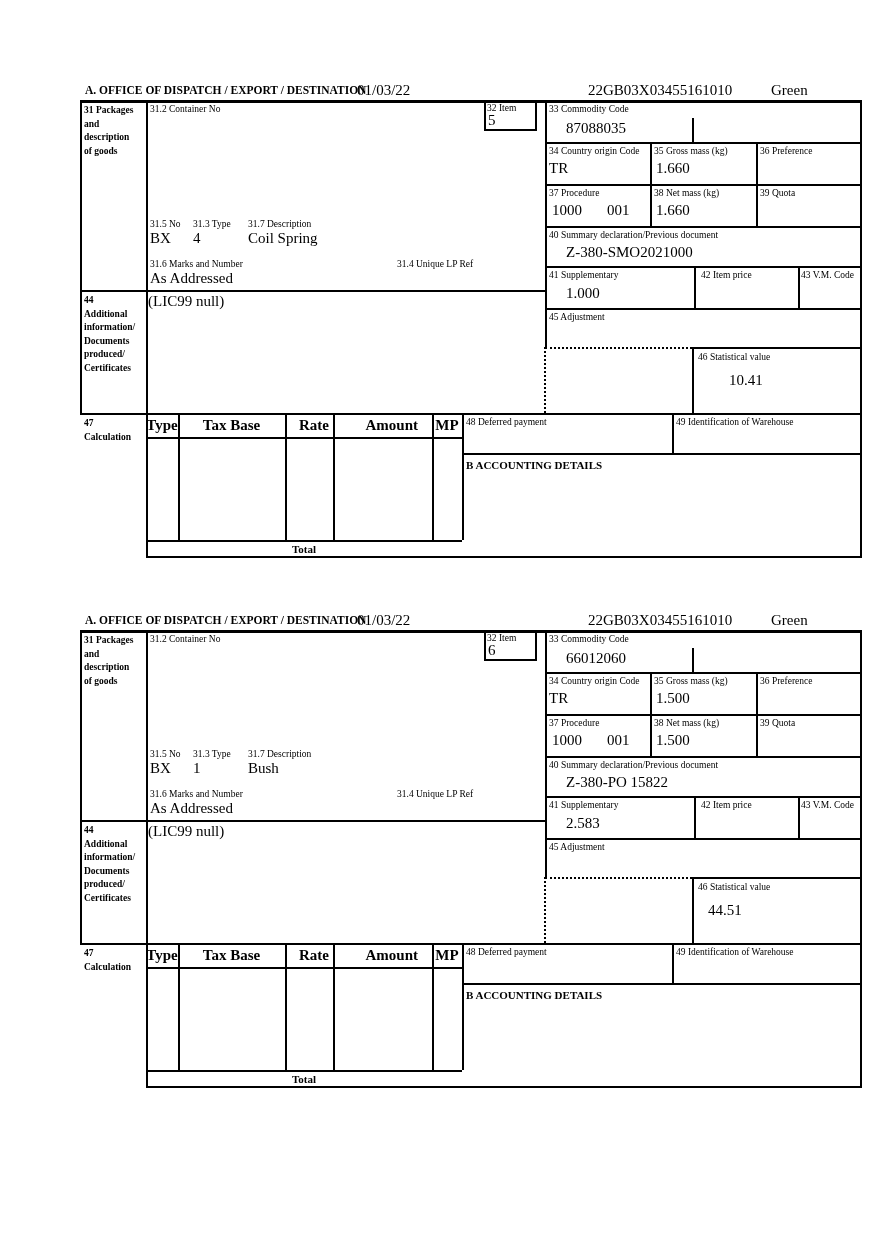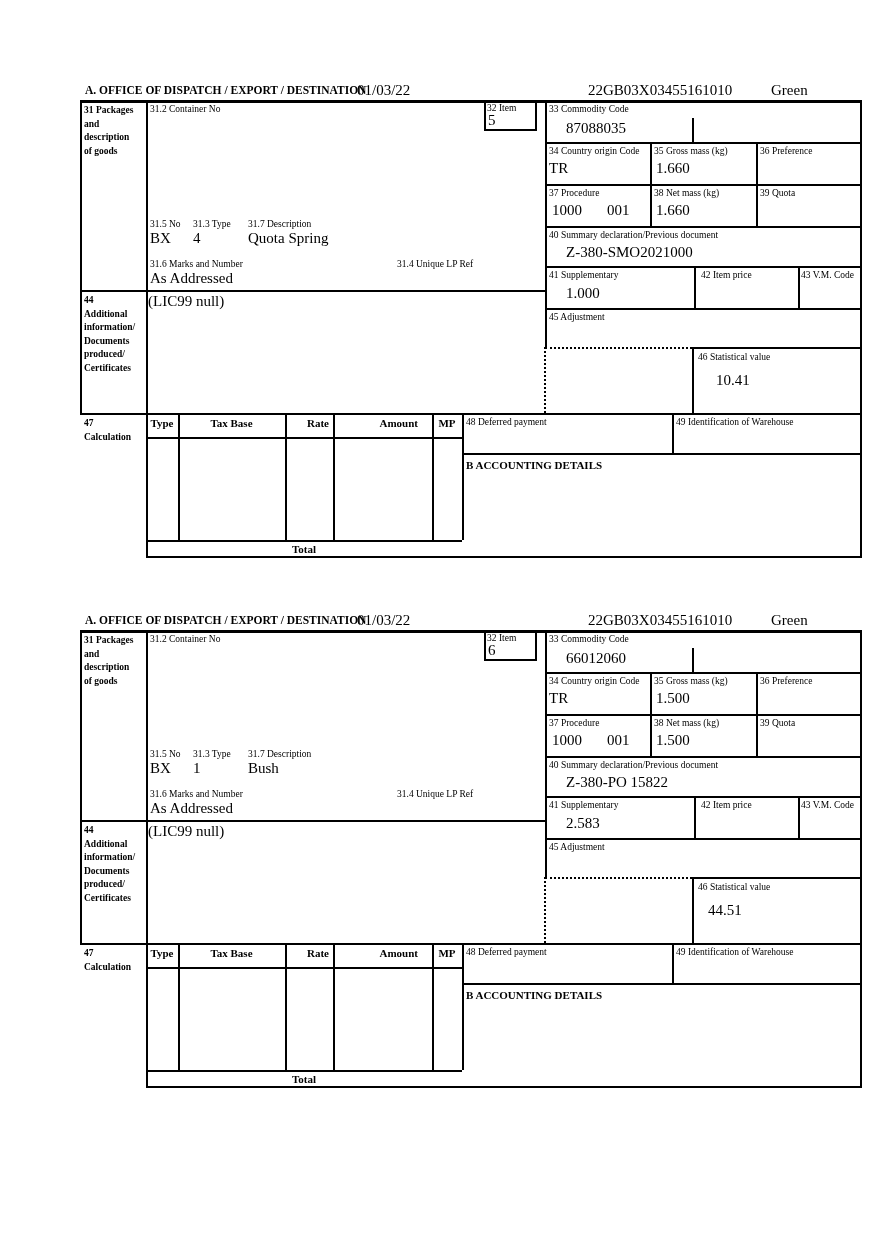--- a/index.html
+++ b/index.html
@@ -13,21 +13,21 @@
   .vl{position:absolute;width:2px;background:#000;}
   .hl{position:absolute;height:2px;background:#000;}
   .hl3{position:absolute;height:3px;background:#000;}
   .hdot{position:absolute;height:0;border-top:2px dotted #000;}
   .vdot{position:absolute;width:0;border-left:2px dotted #000;}
   .lbl{position:absolute;font-weight:normal;font-size:9.5px;line-height:11px;white-space:nowrap;}
   .lblw{position:absolute;font-weight:bold;font-size:9.5px;line-height:13.5px;white-space:pre-line;}
   .val{position:absolute;font-size:15px;line-height:16px;white-space:nowrap;}
   .itembox{position:absolute;left:404px;top:0;width:49px;height:29px;
            border-left:2px solid #000;border-right:2px solid #000;border-bottom:2px solid #000;}
-  .ch{position:absolute;top:317px;font-weight:bold;font-size:11px;}
+  .ch{position:absolute;top:317px;font-weight:bold;font-size:15px;}
   .center{text-align:center;}
   .right{text-align:right;}
   .acct{position:absolute;font-weight:bold;font-size:11px;}
 </style>
 </head>
 <body>
 
 <div id="page">
   <div class="section" style="top: 82px;">
 
@@ -87,21 +87,21 @@
 Calculation</div>
 
       <div class="lbl" style="left:70px;top:4px">31.2 Container No</div>
       <div class="lbl" style="left:407px;top:3px">32 Item</div>
       <div class="val" style="left:408px;top:12px">5</div>
       <div class="lbl" style="left:70px;top:119px">31.5 No</div>
       <div class="lbl" style="left:113px;top:119px">31.3 Type</div>
       <div class="lbl" style="left:168px;top:119px">31.7 Description</div>
       <div class="val" style="left:70px;top:130px">BX</div>
       <div class="val" style="left:113px;top:130px">4</div>
-      <div class="val" style="left:168px;top:130px">Quota Spring</div>
+      <div class="val" style="left:168px;top:130px">Coil Spring</div>
       <div class="lbl" style="left:70px;top:159px">31.6 Marks and Number</div>
       <div class="lbl" style="left:317px;top:159px">31.4 Unique LP Ref</div>
       <div class="val" style="left:70px;top:170px">As Addressed</div>
       <div class="val" style="left:68px;top:193px">(LIC99 null)</div>
 
       <div class="lbl" style="left:469px;top:4px">33 Commodity Code</div>
       <div class="val" style="left:486px;top:20px">87088035</div>
       <div class="lbl" style="left:469px;top:46px">34 Country origin Code</div>
       <div class="lbl" style="left:574px;top:46px">35 Gross mass (kg)</div>
       <div class="lbl" style="left:680px;top:46px">36 Preference</div>
@@ -114,21 +114,21 @@
       <div class="val" style="left:527px;top:102px">001</div>
       <div class="val" style="left:576px;top:102px">1.660</div>
       <div class="lbl" style="left:469px;top:130px">40 Summary declaration/Previous document</div>
       <div class="val" style="left:486px;top:144px">Z-380-SMO2021000</div>
       <div class="lbl" style="left:469px;top:170px">41 Supplementary</div>
       <div class="lbl" style="left:621px;top:170px">42 Item price</div>
       <div class="lbl" style="left:721px;top:170px">43 V.M. Code</div>
       <div class="val" style="left:486px;top:185px">1.000</div>
       <div class="lbl" style="left:469px;top:212px">45 Adjustment</div>
       <div class="lbl" style="left:618px;top:252px">46 Statistical value</div>
-      <div class="val" style="left:636px;top:272px">10.41</div>
+      <div class="val" style="left:649px;top:272px">10.41</div>
 
       <div class="ch center" style="left:66px;width:32px">Type</div>
       <div class="ch center" style="left:98px;width:107px">Tax Base</div>
       <div class="ch right" style="left:205px;width:44px">Rate</div>
       <div class="ch right" style="left:253px;width:85px">Amount</div>
       <div class="ch center" style="left:352px;width:30px">MP</div>
       <div class="lbl" style="left:386px;top:317px">48 Deferred payment</div>
       <div class="lbl" style="left:596px;top:317px">49 Identification of Warehouse</div>
       <div class="acct" style="left:386px;top:359px">B ACCOUNTING DETAILS</div>
       <div class="acct center" style="left:66px;top:443px;width:316px">Total</div>

